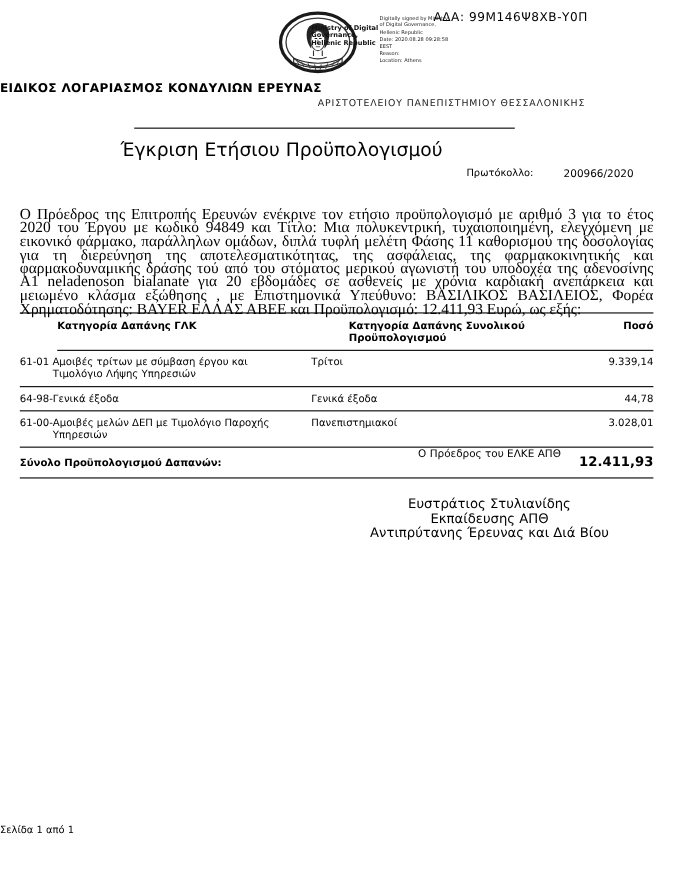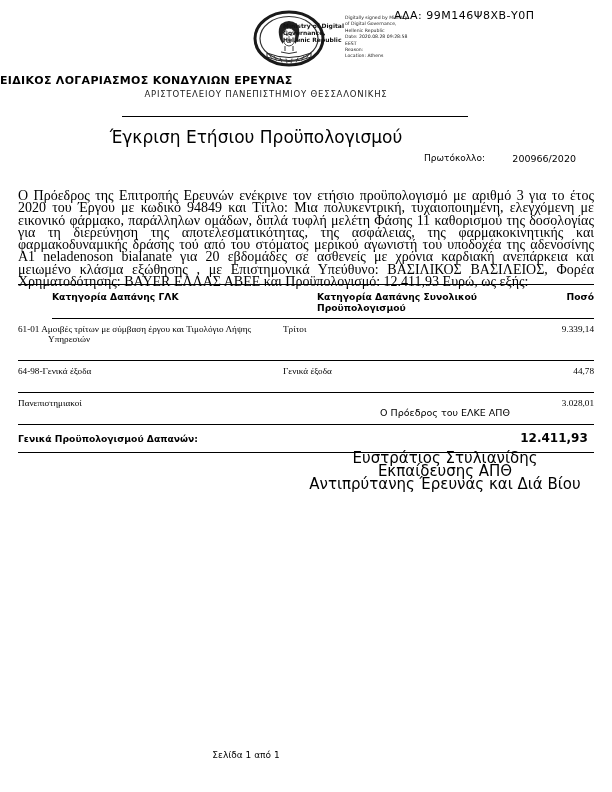--- a/index.html
+++ b/index.html
@@ -22,21 +22,21 @@
   .stamp-sig{
     position:absolute;left:345px;top:15px;width:62px;
     font-size:4.6px;line-height:6.4px;color:#1a1a1a;white-space:nowrap;
   }
   
   .org1{
     position:absolute;left:0;top:74px;width:532px;
     font-size:11px;font-weight:bold;letter-spacing:0.3px;
   }
   .org2{
-    position:absolute;left:0;top:89px;width:532px;text-align:center;
+    position:absolute;left:0;top:89px;width:532px;text-align:right;
     font-size:8.5px;letter-spacing:0.8px;color:#222;
   }
   .head-rule{
     position:absolute;left:122px;top:116px;width:346px;height:0;
     border-top:1.6px solid #000;
   }
   .doc-title{
     position:absolute;left:0;top:127px;width:512px;text-align:center;
     font-size:17px;font-weight:normal;
   }
@@ -49,40 +49,40 @@
   .body-par{
     position:absolute;left:18px;top:190px;width:576px;
     font-size:14px;line-height:12.3px;text-align:justify;font-family:Liberation Serif, serif;
   }
   
   .budget-table{
     position:absolute;left:18px;top:284px;width:576px;
     font-size:9.2px;border-top:1.8px solid #000;
   }
   .t-head{display:flex;font-weight:bold;padding:6px 0 5px;border-bottom:1.8px solid #000;margin-left:34px;}
-  .t-row{display:flex;padding:5px 0 16px;border-bottom:1px solid #000;font-family:Liberation Serif, serif;}
+  .t-row{display:flex;padding:5px 0 5px;border-bottom:1px solid #000;}
   .t-row.last{border-bottom:1.8px solid #000;}
   .t-total{display:flex;align-items:baseline;padding:6px 0 7px;border-bottom:1.8px solid #000;font-weight:bold;}
   .c1{width:265px;box-sizing:border-box;padding-right:16px;}
   .c1.hang{padding-left:30px;text-indent:-30px;}
   .c2{flex:1;}
   .c3{width:80px;text-align:right;}
-  .t-total .c3{font-size:12px;text-align:center;}
+  .t-total .c3{font-size:12px;}
   
   .sig-role{
     position:absolute;left:300px;top:407px;width:290px;
     text-align:center;font-size:9.5px;
   }
   .sig-block{
     position:absolute;left:300px;top:452px;width:290px;
-    text-align:center;font-size:15px;line-height:13px;
+    text-align:center;font-size:12px;line-height:13px;
   }
   
   .footer{
-    position:absolute;left:0;top:750px;width:492px;text-align:center;
+    position:absolute;left:0;top:750px;width:492px;
     font-size:9px;
   }
 </style>
 </head>
 <body>
 
 <div class="page">
 
   <div class="ada">ΑΔΑ: 99Μ146Ψ8ΧΒ-Υ0Π</div>
 
@@ -134,25 +134,26 @@
       <div class="c1 hang">61-01 Αμοιβές τρίτων με σύμβαση έργου και Τιμολόγιο Λήψης Υπηρεσιών</div>
       <div class="c2">Τρίτοι</div>
       <div class="c3">9.339,14</div>
     </div>
     <div class="t-row">
       <div class="c1 hang">64-98-Γενικά έξοδα</div>
       <div class="c2">Γενικά έξοδα</div>
       <div class="c3">44,78</div>
     </div>
     <div class="t-row last">
+      <div class="c1 hang">61-00-Αμοιβές μελών ΔΕΠ με Τιμολόγιο Παροχής Υπηρεσιών</div>
       <div class="c2">Πανεπιστημιακοί</div>
       <div class="c3">3.028,01</div>
     </div>
     <div class="t-total">
-      <div class="c1" style="width:auto;flex:1;">Γενικά Προϋπολογισμού Δαπανών:</div>
+      <div class="c1" style="width:auto;flex:1;">Σύνολο Προϋπολογισμού Δαπανών:</div>
       <div class="c3">12.411,93</div>
     </div>
   </div>
 
   <div class="sig-role">Ο Πρόεδρος του ΕΛΚΕ ΑΠΘ</div>
   <div class="sig-block">
     <div>Ευστράτιος Στυλιανίδης</div>
     <div>Εκπαίδευσης ΑΠΘ</div>
     <div>Αντιπρύτανης Έρευνας και Διά Βίου</div>
   </div>

